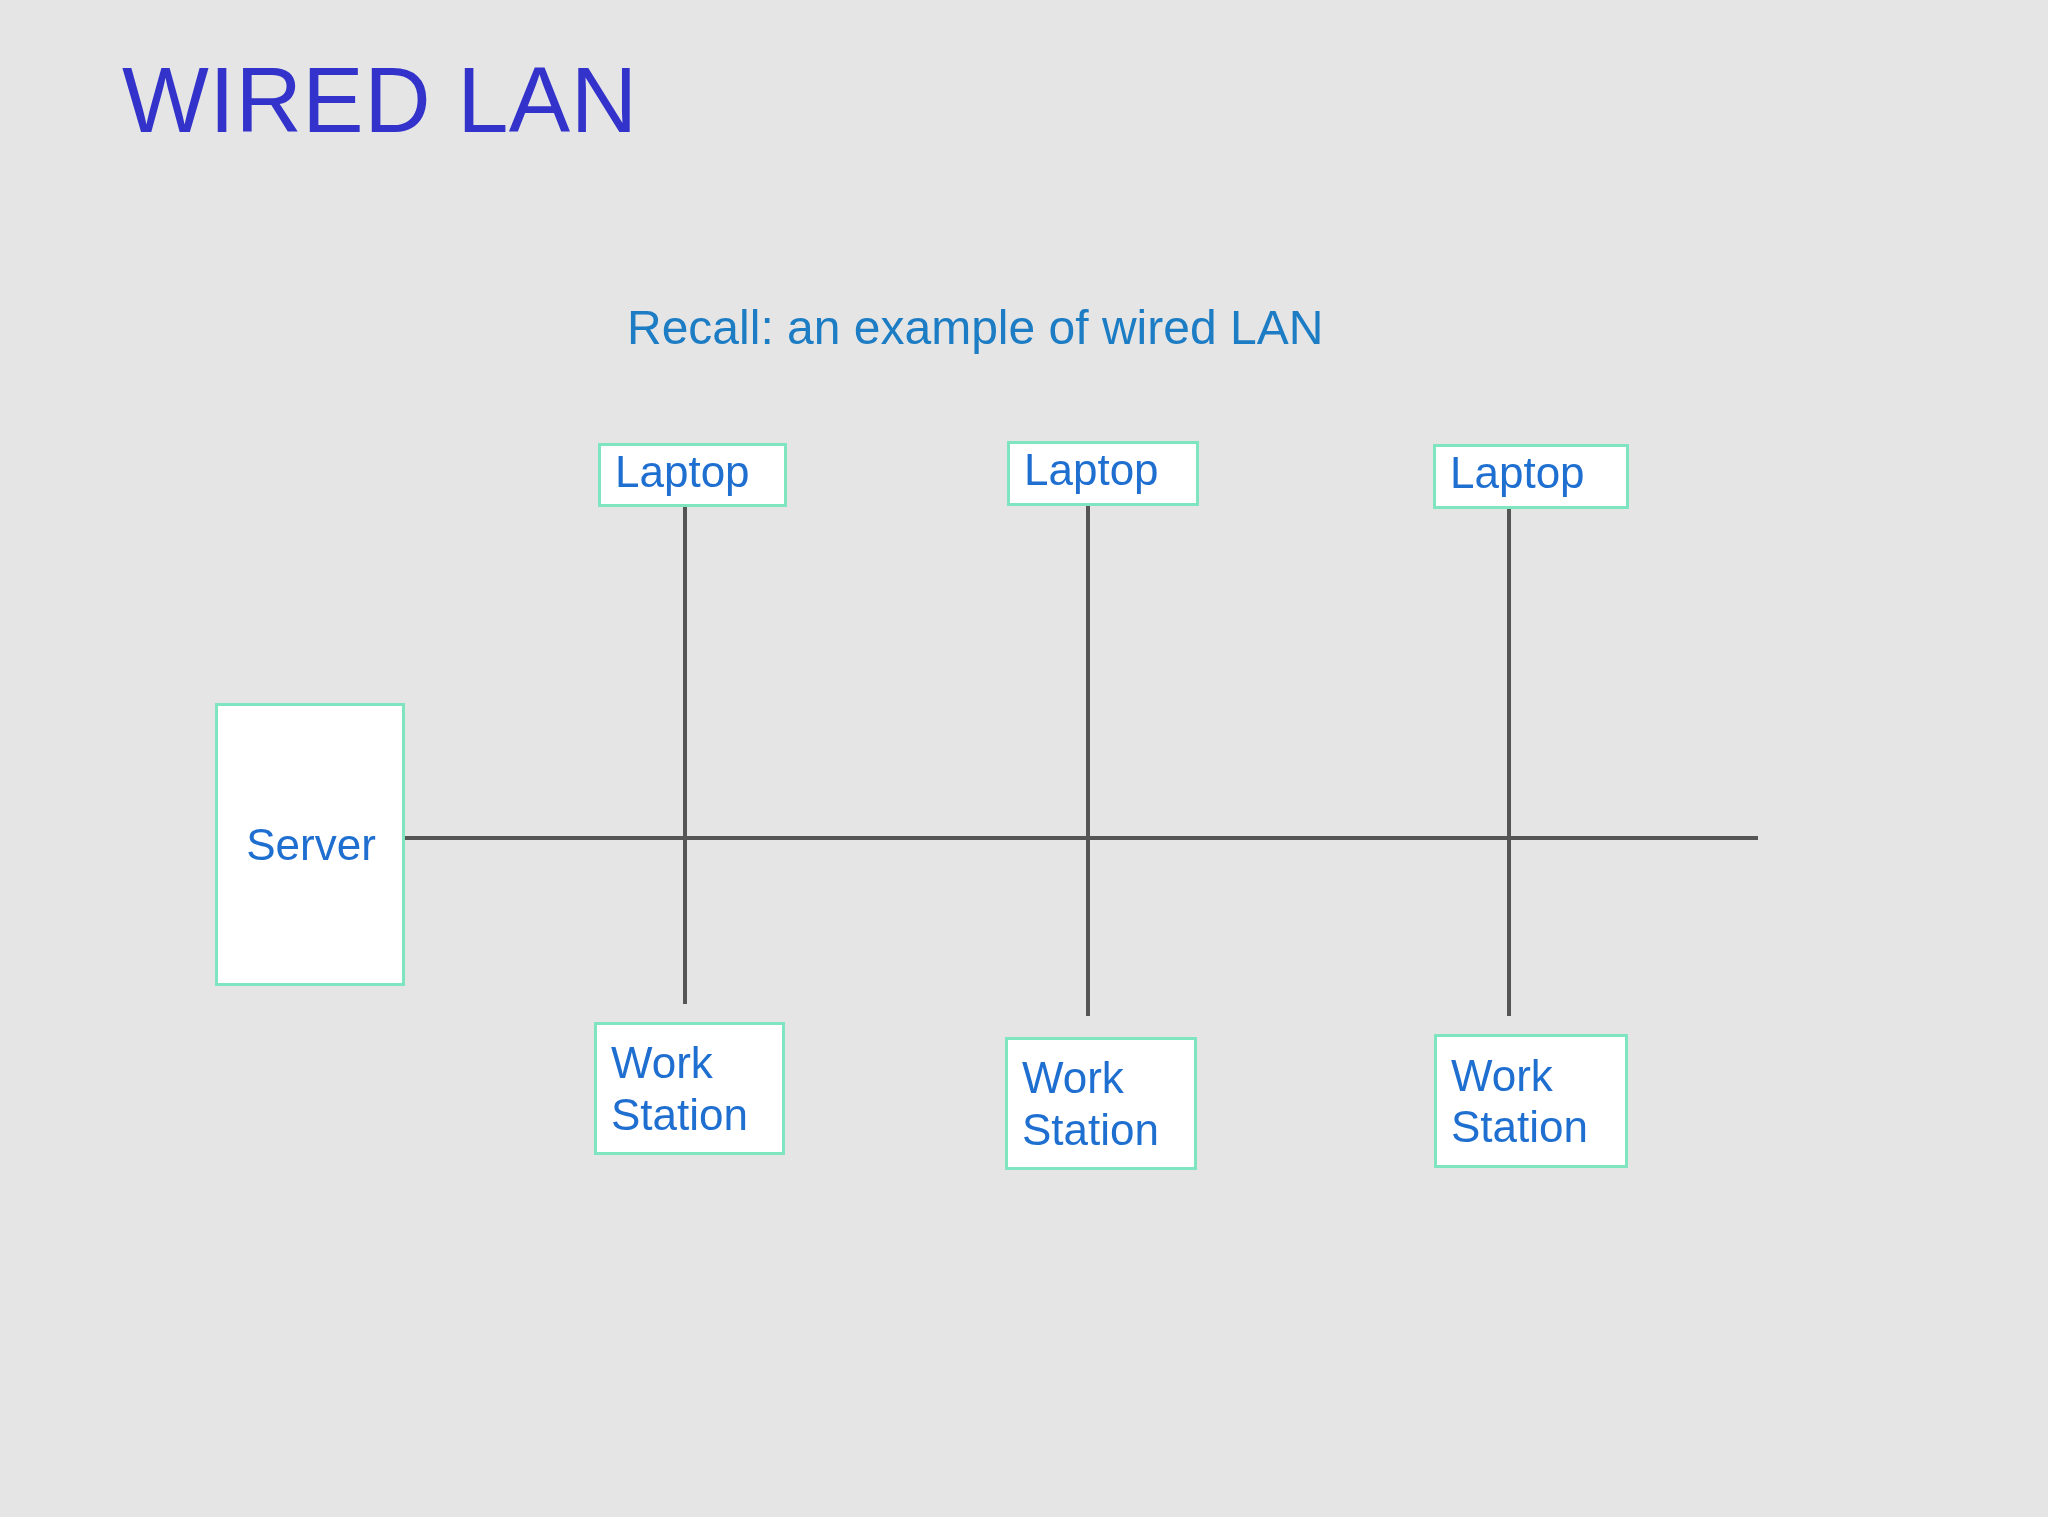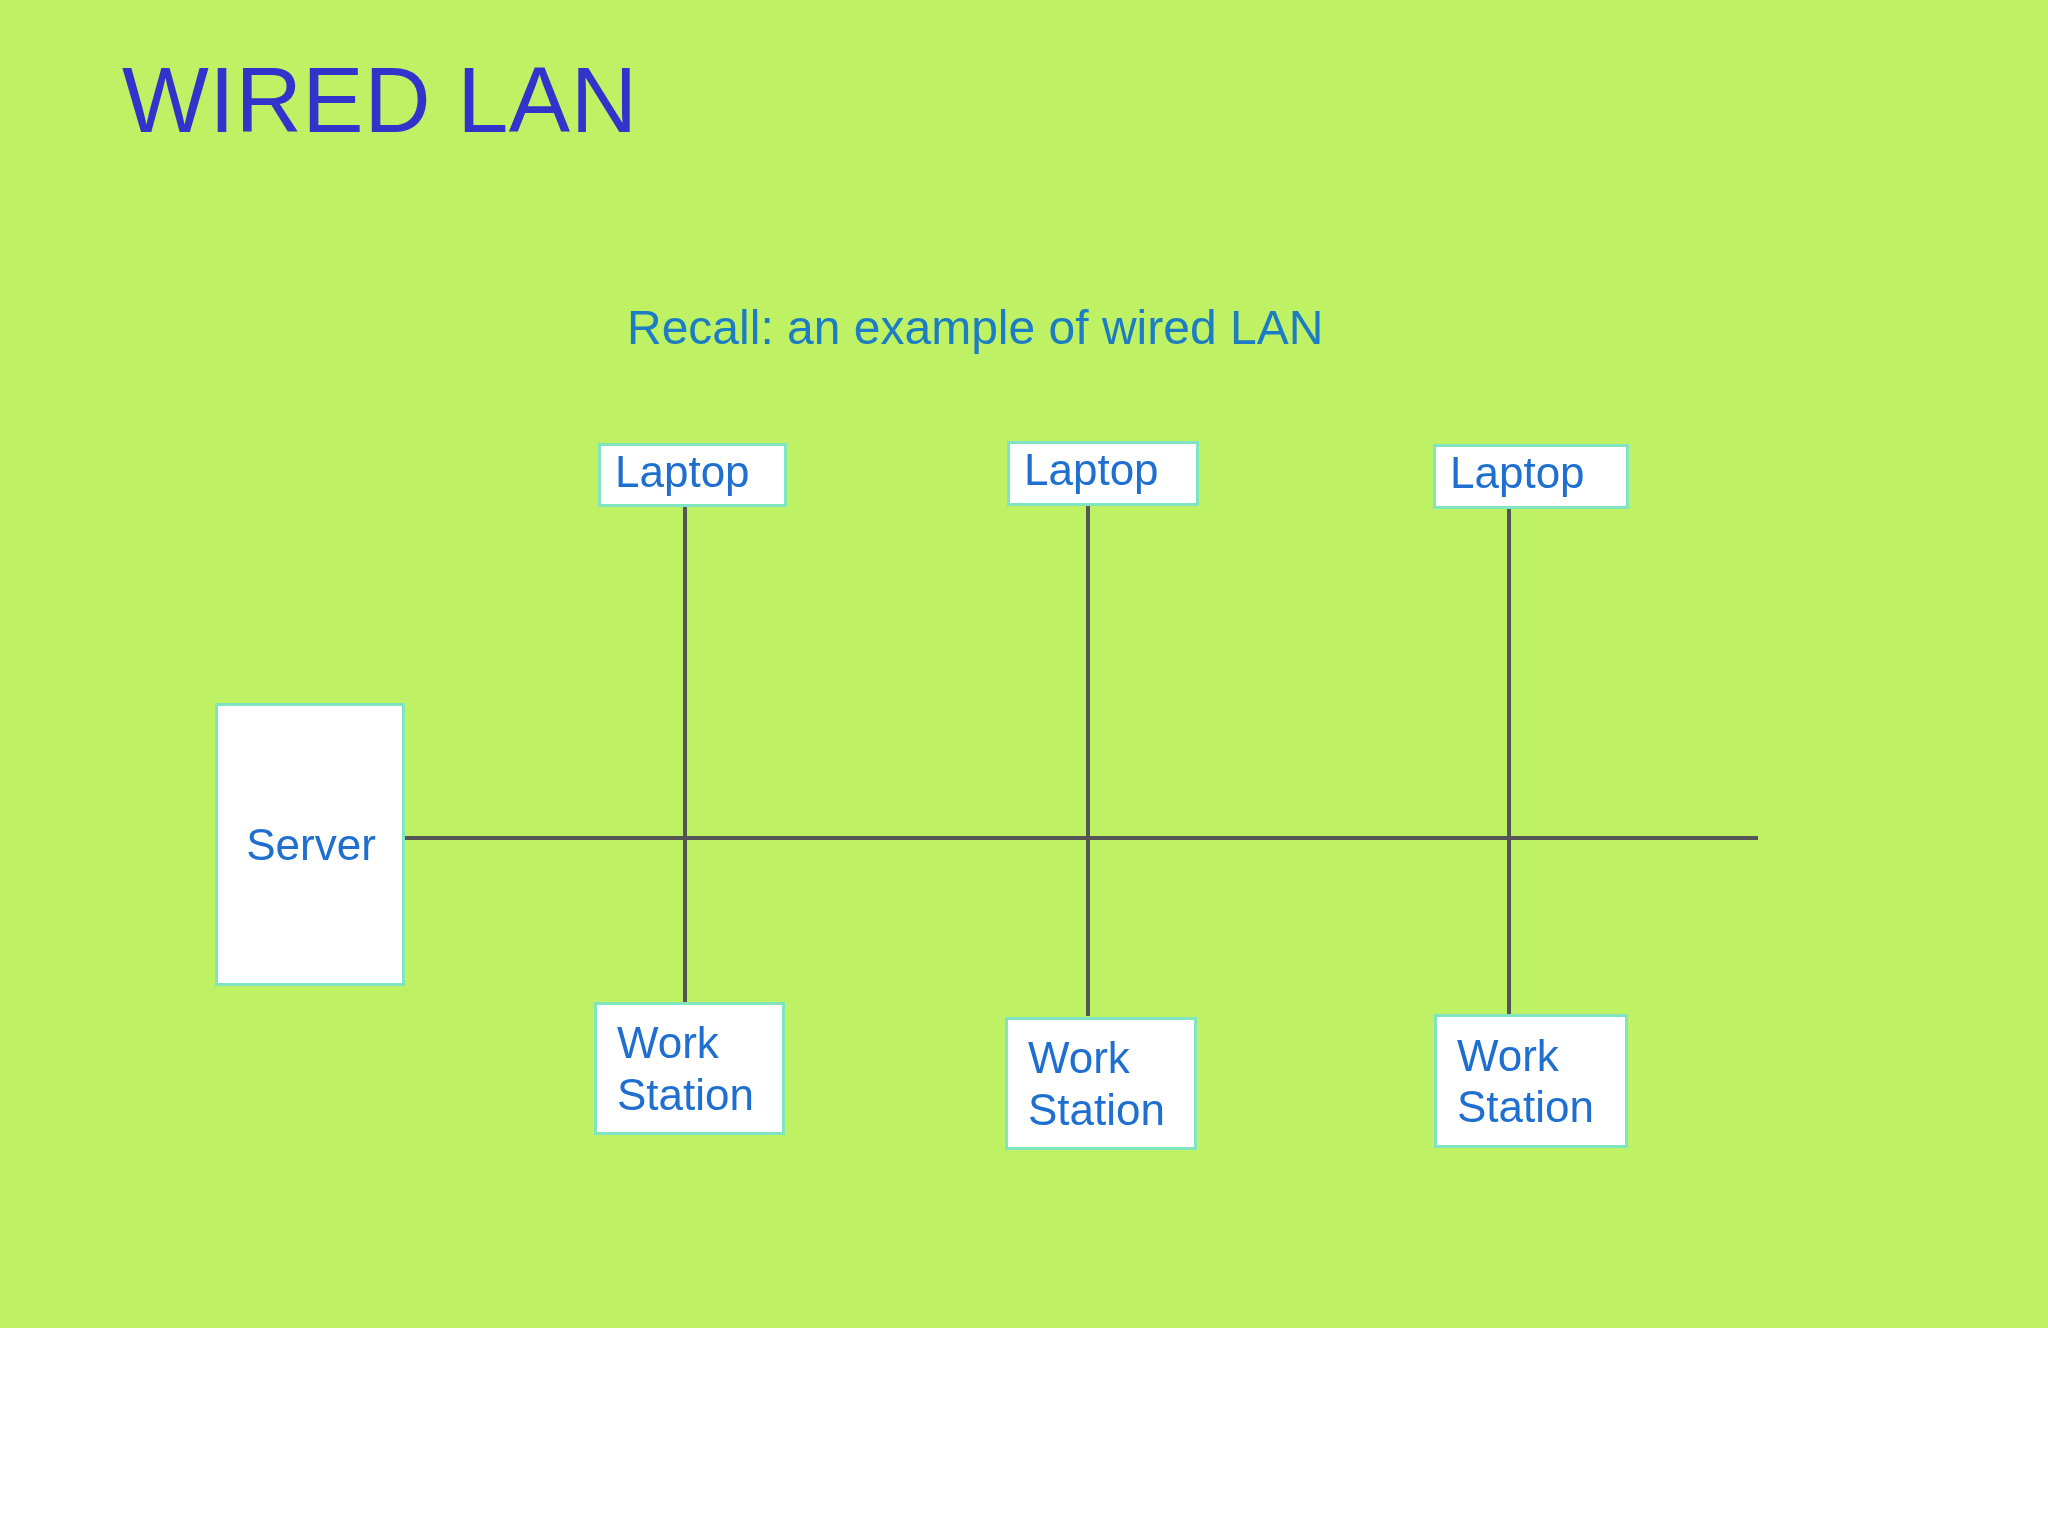--- a/index.html
+++ b/index.html
@@ -6,22 +6,22 @@
     margin: 0;
     padding: 0;
     background: #ffffff;
   }
   body {
     font-family: "Liberation Sans", sans-serif;
   }
   #slide {
     position: relative;
     width: 2048px;
-    height: 1328px;
-    background: #bef264;
+    height: 1517px;
+    background: #e5e5e5;
     overflow: hidden;
   }
 
   
   #slide-title {
     position: absolute;
     left: 122px;
     top: 52px;
     font-size: 92px;
     line-height: 1.05;
@@ -66,21 +66,22 @@
     justify-content: center;
     align-items: flex-start;
     padding-left: 10px;
     white-space: pre-line;
   }
   .node.laptop {
     padding-left: 14px;
     justify-content: flex-start;
   }
   .node.workstation {
-    padding-left: 20px;
+    padding-left: 14px;
+    margin-top: 20px;
   }
   .node.server {
     padding-left: 2px;
     align-items: center;
   }
   .node.printer {
     padding-left: 4px;
   }
 
   

